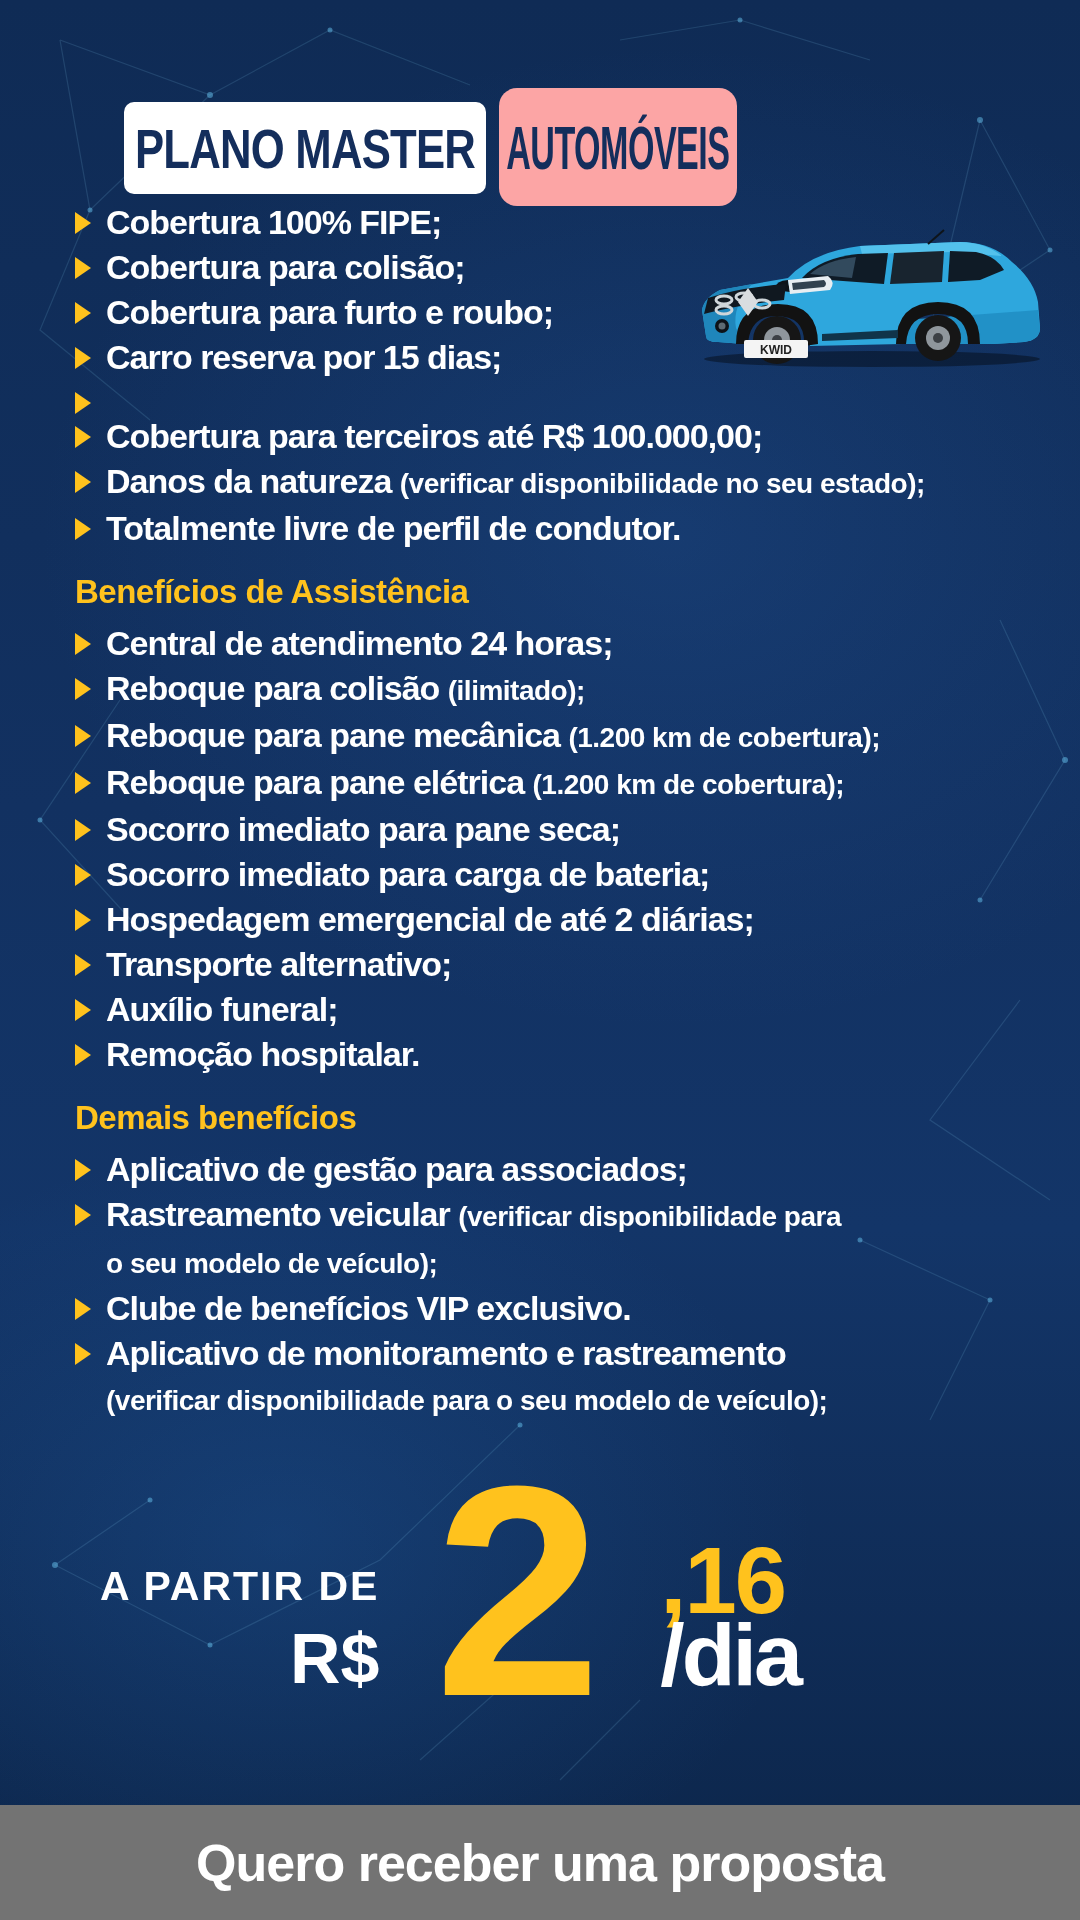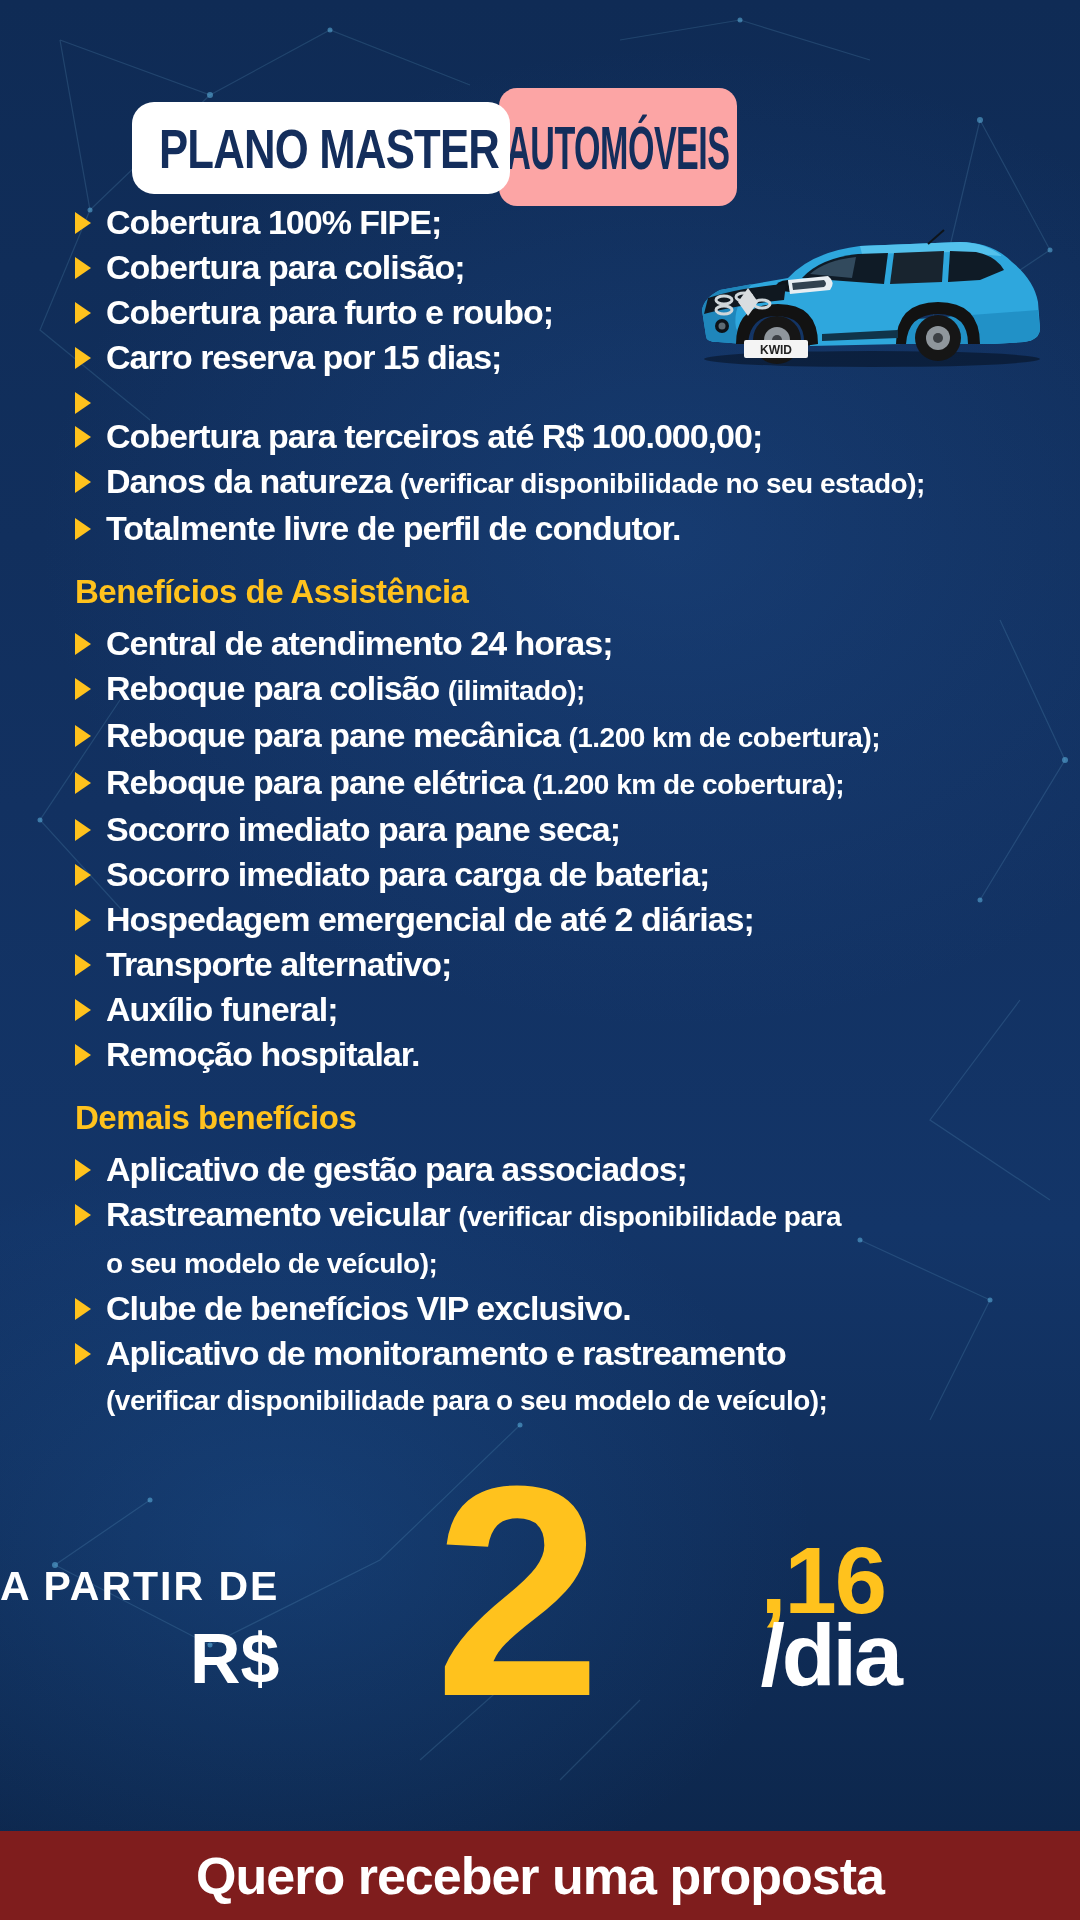--- a/index.html
+++ b/index.html
@@ -8,21 +8,21 @@
     font-family:"Liberation Sans","DejaVu Sans",sans-serif;
     background:
       radial-gradient(900px 700px at 62% 28%, rgba(36,88,158,.30), transparent 70%),
       radial-gradient(760px 560px at 26% 80%, rgba(34,96,168,.30), transparent 70%),
       linear-gradient(180deg,#0f2b55 0%, #123161 42%, #133568 64%, #0c2549 100%);
   }
   .plexus{position:absolute;inset:0;pointer-events:none;}
 
   
   .badge{position:absolute;display:flex;align-items:center;justify-content:center;}
-  .badge-white{left:132px;top:102px;width:362px;height:92px;background:#ffffff;border-radius:22px;z-index:2;padding-left:16px;}
+  .badge-white{left:124px;top:102px;width:362px;height:92px;background:#ffffff;border-radius:10px;z-index:2;}
   .badge-yellow{left:499px;top:88px;width:238px;height:118px;background:#fca5a5;border-radius:18px;z-index:1;}
   .badge span{white-space:nowrap;font-weight:800;color:#142e5c;letter-spacing:-1px;}
   .badge-white span{font-size:56px;transform:scaleX(.78);}
   .badge-yellow span{font-size:62px;transform:scaleX(.55);}
 
   
   .car{position:absolute;left:692px;top:228px;width:352px;height:140px;z-index:3;}
 
   
   .benefits{position:absolute;left:75px;top:200px;width:960px;z-index:2;color:#ffffff;}
@@ -30,31 +30,31 @@
   .benefit-item{display:flex;align-items:flex-start;}
   .bullet{flex:0 0 auto;width:0;height:0;margin:12px 15px 0 0;
     border-left:16px solid #ffc21d;border-top:11px solid transparent;border-bottom:11px solid transparent;}
   .item-text{font-size:34px;line-height:45px;font-weight:700;letter-spacing:-1px;}
   .note{font-size:28px;font-weight:700;letter-spacing:-.5px;}
   .section-title{margin:20px 0 8px 0;font-size:33px;line-height:42px;font-weight:800;
     color:#ffc21d;letter-spacing:-.5px;}
 
   
   .price-block{position:absolute;left:0;top:1488px;width:900px;display:flex;
-    justify-content:space-between;align-items:flex-end;z-index:2;gap:45px;}
+    justify-content:center;align-items:flex-end;z-index:2;gap:45px;}
   .price-left{text-align:right;padding-bottom:10px;margin-right:10px;color:#fff;}
   .apartir{font-size:41px;font-weight:700;letter-spacing:2px;line-height:1;margin-bottom:26px;white-space:nowrap;}
   .rs{font-size:70px;font-weight:700;line-height:.75;}
   .price-int{font-size:300px;font-weight:700;line-height:.69;color:#ffc21d;letter-spacing:-10px;}
   .price-right{display:flex;flex-direction:column;align-items:flex-start;padding-bottom:2px;margin-left:24px;}
   .cents{font-size:94px;font-weight:700;line-height:.78;color:#ffc21d;letter-spacing:-2px;}
   .perday{font-size:88px;font-weight:700;line-height:.86;color:#ffffff;letter-spacing:-3px;}
 
   
-  .cta-bar{position:absolute;left:0;bottom:0;width:1080px;height:89px;background:#7f1d1d;
+  .cta-bar{position:absolute;left:0;bottom:0;width:1080px;height:115px;background:#737373;
     display:flex;align-items:center;justify-content:center;cursor:pointer;z-index:4;}
   .cta-bar span{color:#ffffff;font-size:52px;font-weight:700;letter-spacing:-1px;}
 </style>
 </head>
 <body>
 
 <svg class="plexus" width="1080" height="1920" viewBox="0 0 1080 1920">
   <g stroke="#7fc4e8" stroke-width="1.2" opacity="0.16" fill="none">
     <path d="M60,40 L210,95 L90,210 L60,40"></path>
     <path d="M210,95 L330,30 L470,85"></path>

